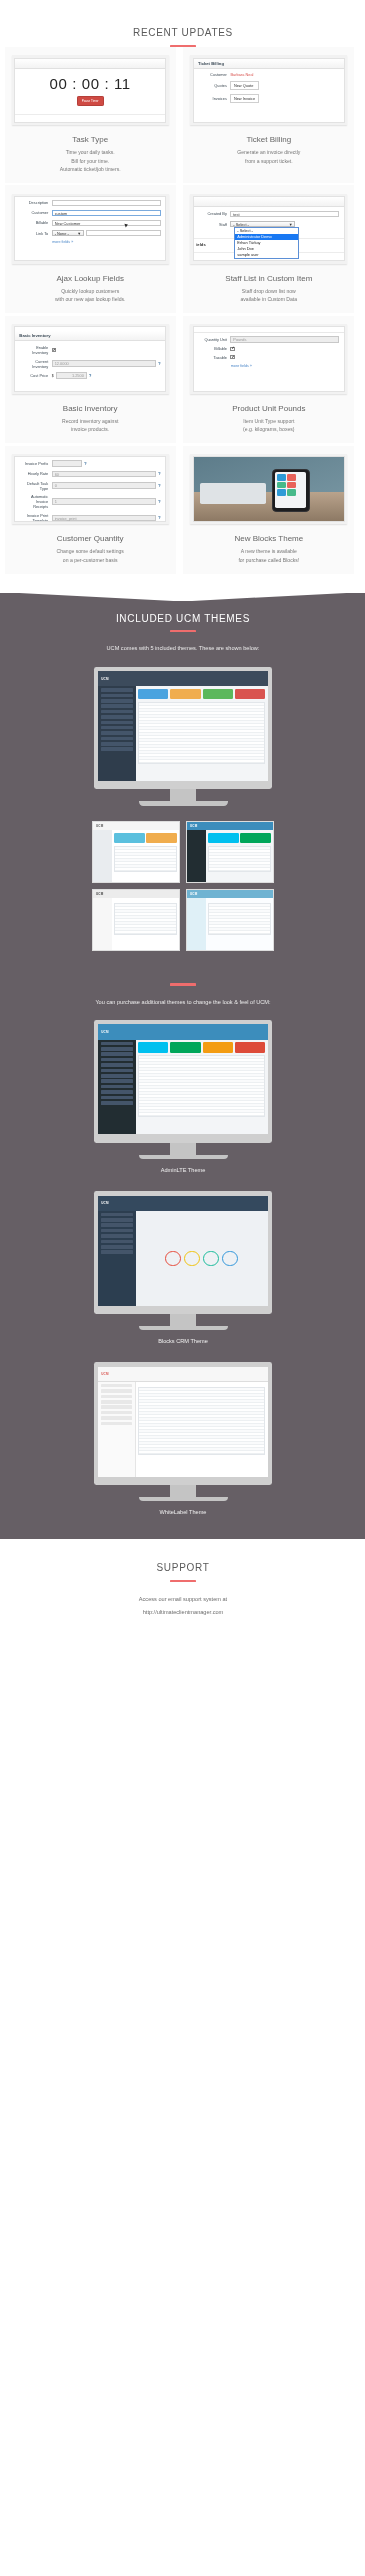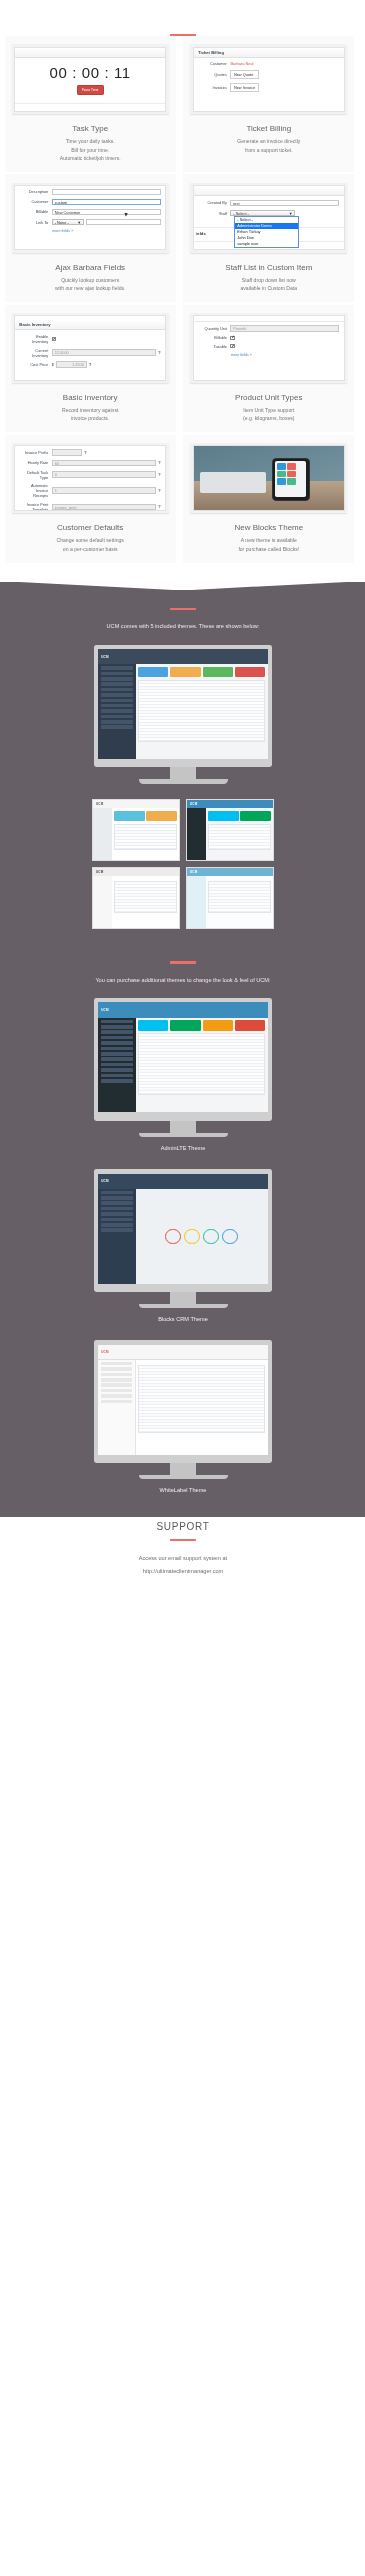--- a/index.html
+++ b/index.html
@@ -188,27 +188,28 @@
   .ui-side { width: 22%; background:#2f3d4c; }
   .ui-side .row { height:3.6px; margin:1.8px 2.4px; background:#44556a; border-radius:0.6px; }
   .ui-main { flex:1; background:#f3f5f7; padding:2.4px; }
   .kpis { display:flex; gap:1.8px; }
   .kpi { flex:1; height: 10.7px; border-radius:1.2px; }
   .tbl { margin-top:2.4px; background:#fff; border:0.6px solid #e2e6ea; }
   .tbl .tr { height:3px; border-bottom:0.6px solid #edf0f2; }
   .tbl .tr:nth-child(odd) { background:#fafbfc; }
 
   
-  .footer { background:#fff; padding: 4px 0 24px 0; }
+  .footer { background:#fff; padding: 23px 0 24px 0; }
   .footer .sec-sub { margin-top: 12px; line-height: 1.8; }
 </style>
 </head>
 <body>
 
 <div class="top-area">
+  <div class="sec-title">RECENT UPDATES</div>
   <div class="rule"></div>
 
   <div class="cards">
 
     <div class="card-row">
 
       <div class="feature">
         <div class="shot-wrap">
           <div class="shot">
             <div class="mini-head"></div>
@@ -269,21 +270,21 @@
               <div class="sel">
                 <span>- None -</span>
                 <span>▼</span>
               </div>
               <div class="input" style="margin-left:1.8px"></div>
             </div>
             <div class="morefields">more fields »</div>
             <div class="cursor" style="left:110px; top:26px;"></div>
           </div>
         </div>
-        <div class="feat-title">Ajax Barbara Fields</div>
+        <div class="feat-title">Ajax Lookup Fields</div>
         <div class="feat-desc" style="white-space:pre-line">Quickly lookup customers
 with our new ajax lookup fields.</div>
       </div>
 
       <div class="feature">
         <div class="shot-wrap">
           <div class="shot">
             <div class="mini-head"></div>
             <div class="frow">
               <div class="flabel">Created By</div>
@@ -355,21 +356,21 @@
               <div class="flabel">Billable</div>
               <span class="chk"></span>
             </div>
             <div class="frow">
               <div class="flabel">Taxable</div>
               <span class="chk"></span>
             </div>
             <div class="morefields">more fields »</div>
           </div>
         </div>
-        <div class="feat-title">Product Unit Types</div>
+        <div class="feat-title">Product Unit Pounds</div>
         <div class="feat-desc" style="white-space:pre-line">Item Unit Type support
 (e.g. kilograms, boxes)</div>
       </div>
     </div>
 
     <div class="card-row">
 
       <div class="feature">
         <div class="shot-wrap">
           <div class="shot">
@@ -393,21 +394,21 @@
               <div class="input grey">1</div>
               <span class="qm">?</span>
             </div>
             <div class="frow">
               <div class="flabel">Invoice Print Template</div>
               <div class="input grey">invoice_print</div>
               <span class="qm">?</span>
             </div>
           </div>
         </div>
-        <div class="feat-title">Customer Defaults</div>
+        <div class="feat-title">Customer Quantity</div>
         <div class="feat-desc" style="white-space:pre-line">Change some default settings
 on a per-customer basis</div>
       </div>
 
       <div class="feature">
         <div class="shot-wrap">
           <div class="shot">
             <div class="phone-art">
               <div class="desk"></div>
               <div class="kb"></div>
@@ -429,20 +430,21 @@
 for purchase called Blocks!</div>
       </div>
     </div>
 
   </div>
 </div>
 
 <div class="grey-band">
   <div class="wedge-top"></div>
 
+  <div class="sec-title light">INCLUDED UCM THEMES</div>
   <div class="rule"></div>
   <div class="sec-sub light">UCM comes with 5 included themes. These are shown below:</div>
 
   <div class="imac">
     <div class="screen">
       <div class="inner">
         <div class="ui">
           <div class="ui-top">
               <span class="logo">UCM</span>
             </div>

